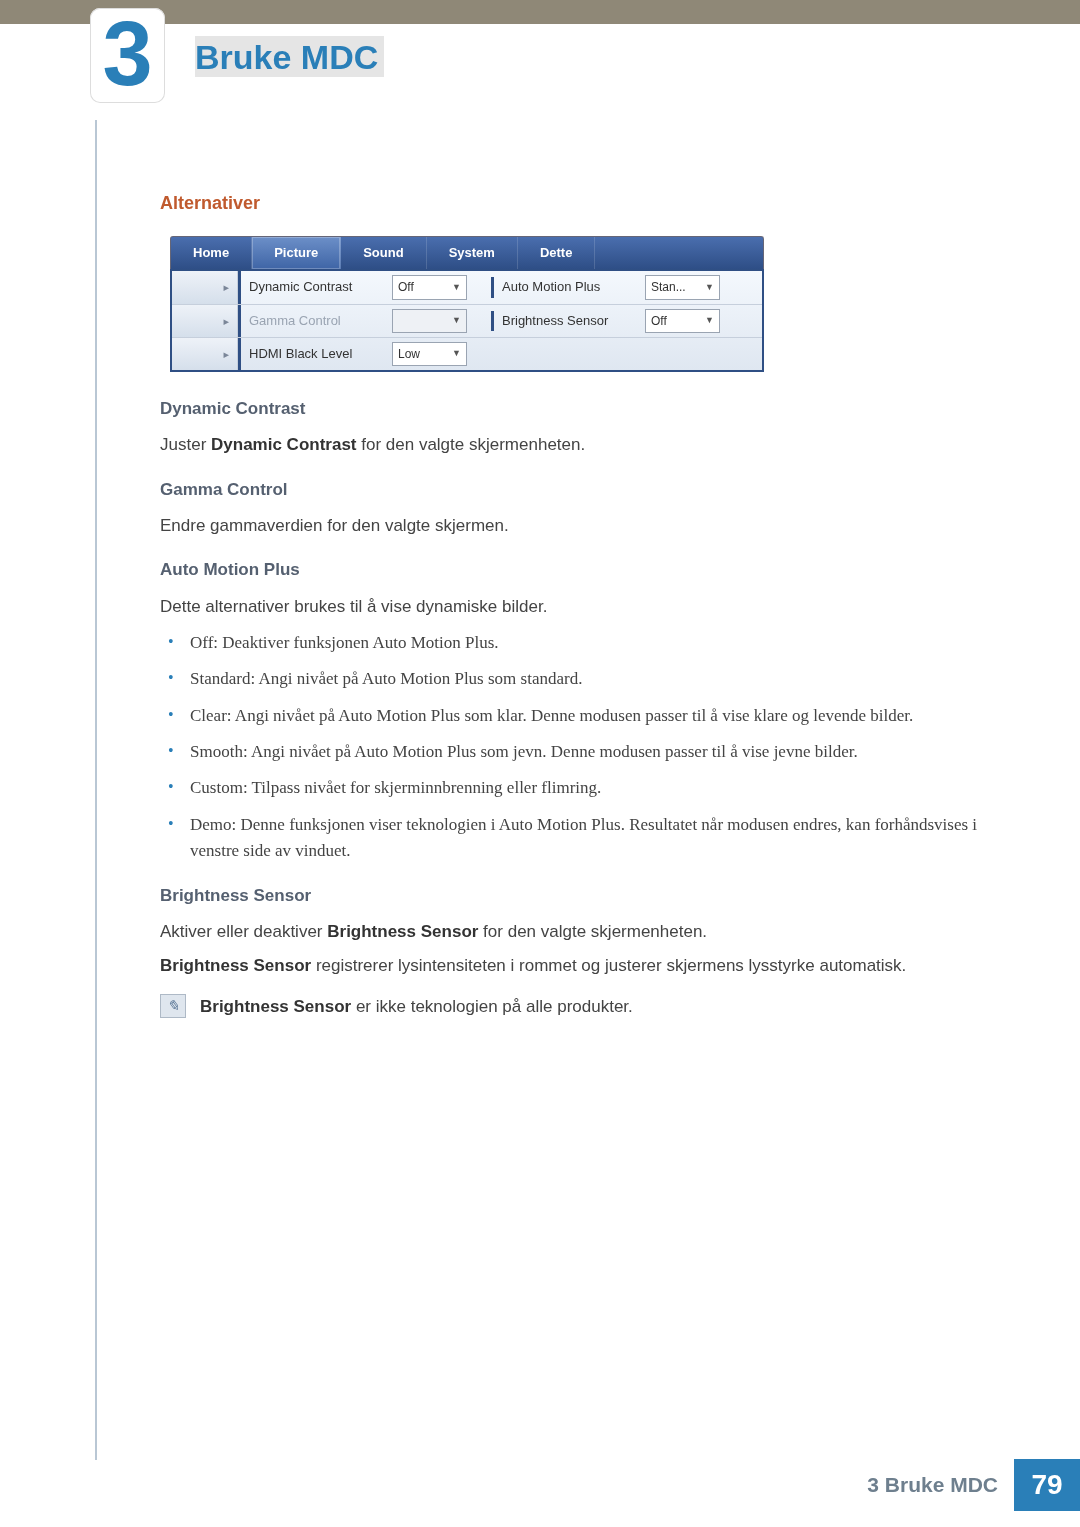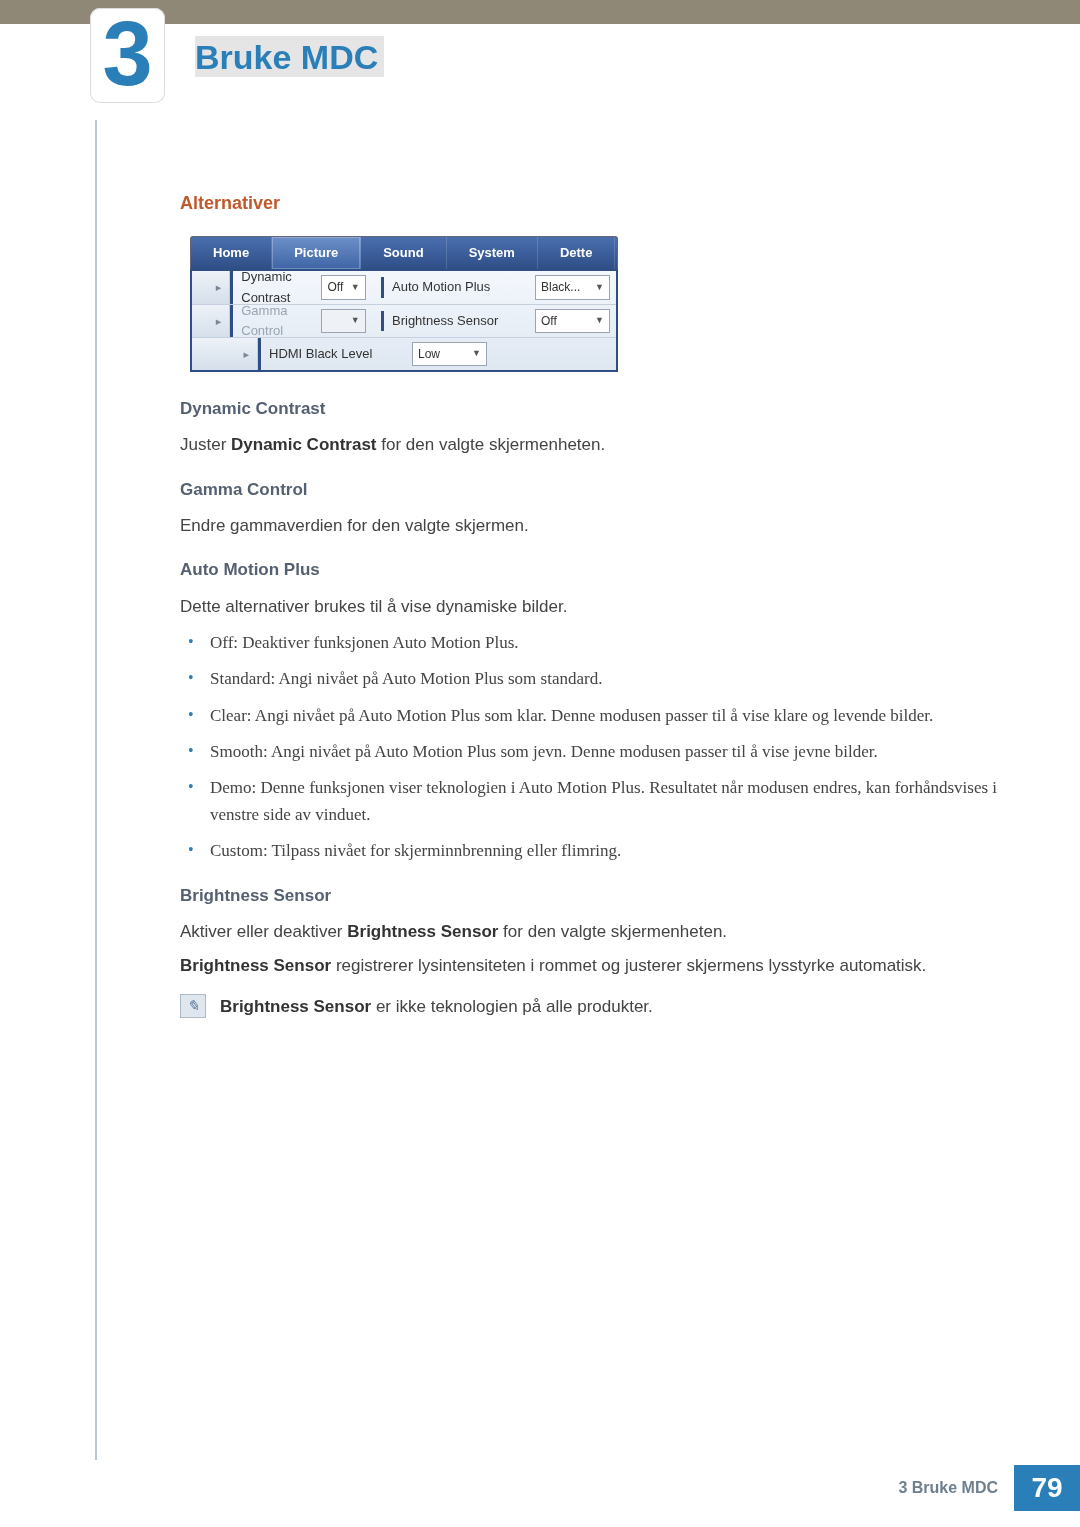--- a/index.html
+++ b/index.html
@@ -68,30 +68,29 @@
     height: 1340px;
     background: #b9c7d4;
   }
   .content {
     position: absolute;
     left: 160px;
     top: 190px;
     width: 820px;
     font-size: 17px;
     line-height: 1.55;
-    margin-left: 20px;
   }
   .sec-title {
     color: #c05a2e;
     font-weight: bold;
     font-size: 18px;
     margin-bottom: 18px;
   }
   .screenshot-box {
-    width: 428px;
+    width: 594px;
     margin: 0 0 24px 10px;
   }
   .tabs {
     display: flex;
     background: linear-gradient(#3a5fa0,#274472);
     border: 1px solid #667;
     border-bottom: none;
     border-radius: 3px 3px 0 0;
     overflow: hidden;
   }
@@ -173,21 +172,21 @@
   }
   .footer {
     position:absolute;
     bottom: 16px;
     right: 0;
     display:flex;
     align-items:stretch;
   }
   .footer-label {
     color:#6e7f8e;
-    font-size:16px;
+    font-size:21px;
     font-weight:bold;
     padding: 14px 16px;
   }
   .footer-page {
     background:#2a7fb8;
     color:#fff;
     font-size:28px;
     font-weight:bold;
     width:66px;
     display:flex; align-items:center; justify-content:center;
@@ -225,21 +224,21 @@
         <div class="row-handle">▸</div>
         <div class="field-label">Dynamic Contrast</div>
         <div class="field-select">
           <span>Off</span>
           <span class="sel-arrow">▼</span>
         </div>
         <div class="gap"></div>
         <div class="panel-col2">
           <div class="field-label">Auto Motion Plus</div>
           <div class="field-select">
-            <span>Black...</span>
+            <span>Stan...</span>
             <span class="sel-arrow">▼</span>
           </div>
         </div>
       </div>
       <div class="panel-row">
         <div class="row-handle">▸</div>
         <div class="field-label disabled">Gamma Control</div>
         <div class="field-select disabled">
           <span></span>
           <span class="sel-arrow">▼</span>
@@ -273,22 +272,22 @@
   <div class="subhead">Gamma Control</div>
   <div class="para">Endre gammaverdien for den valgte skjermen.</div>
 
   <div class="subhead">Auto Motion Plus</div>
   <div class="para">Dette alternativer brukes til å vise dynamiske bilder.</div>
   <ul class="opts">
     <li><span class="b">Off</span><span>: Deaktiver funksjonen </span><span class="b">Auto Motion Plus</span><span>.</span></li>
     <li><span class="b">Standard</span><span>: Angi nivået på </span><span class="b">Auto Motion Plus</span><span> som standard.</span></li>
     <li><span class="b">Clear</span><span>: Angi nivået på </span><span class="b">Auto Motion Plus</span><span> som klar. Denne modusen passer til å vise klare og levende bilder.</span></li>
     <li><span class="b">Smooth</span><span>: Angi nivået på </span><span class="b">Auto Motion Plus</span><span> som jevn. Denne modusen passer til å vise jevne bilder.</span></li>
+    <li><span class="b">Custom</span><span>: Tilpass nivået for skjerminnbrenning eller flimring.</span><span class="b"></span><span></span></li>
     <li><span class="b">Demo</span><span>: Denne funksjonen viser teknologien i </span><span class="b">Auto Motion Plus</span><span>. Resultatet når modusen endres, kan forhåndsvises i venstre side av vinduet.</span></li>
-    <li><span class="b">Custom</span><span>: Tilpass nivået for skjerminnbrenning eller flimring.</span><span class="b"></span><span></span></li>
   </ul>
 
   <div class="subhead">Brightness Sensor</div>
   <div class="para">
     <span>Aktiver eller deaktiver </span><span class="b">Brightness Sensor</span><span> for den valgte skjermenheten.</span>
   </div>
   <div class="para">
     <span class="b">Brightness Sensor</span><span> registrerer lysintensiteten i rommet og justerer skjermens lysstyrke automatisk.</span>
   </div>
   <div class="note-row">

